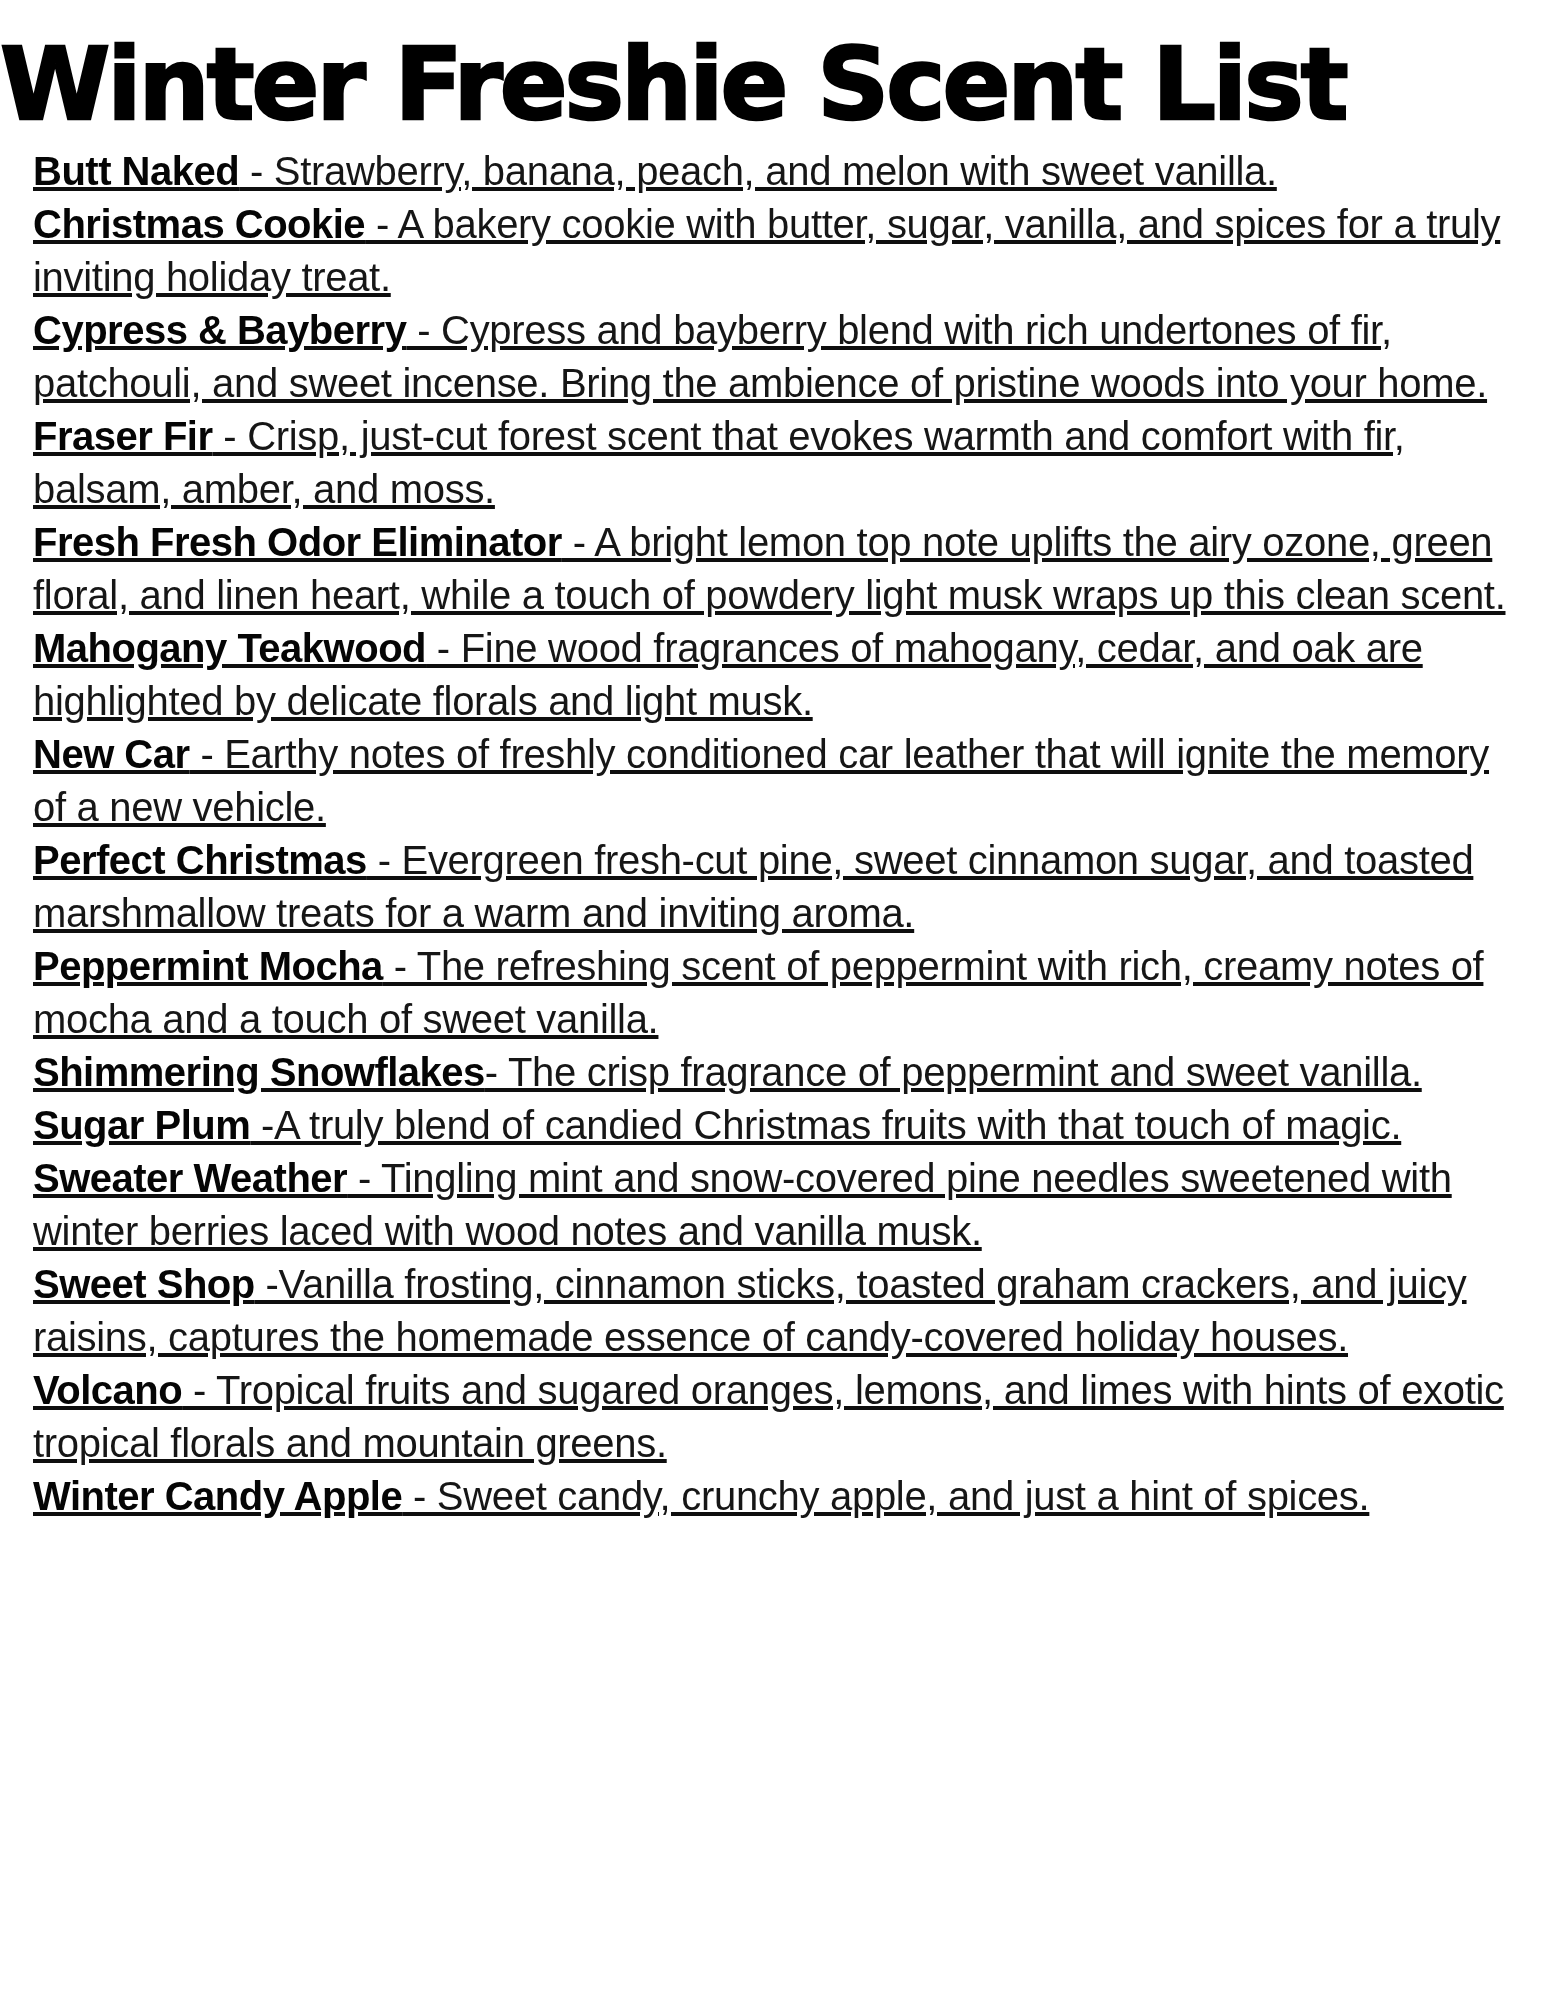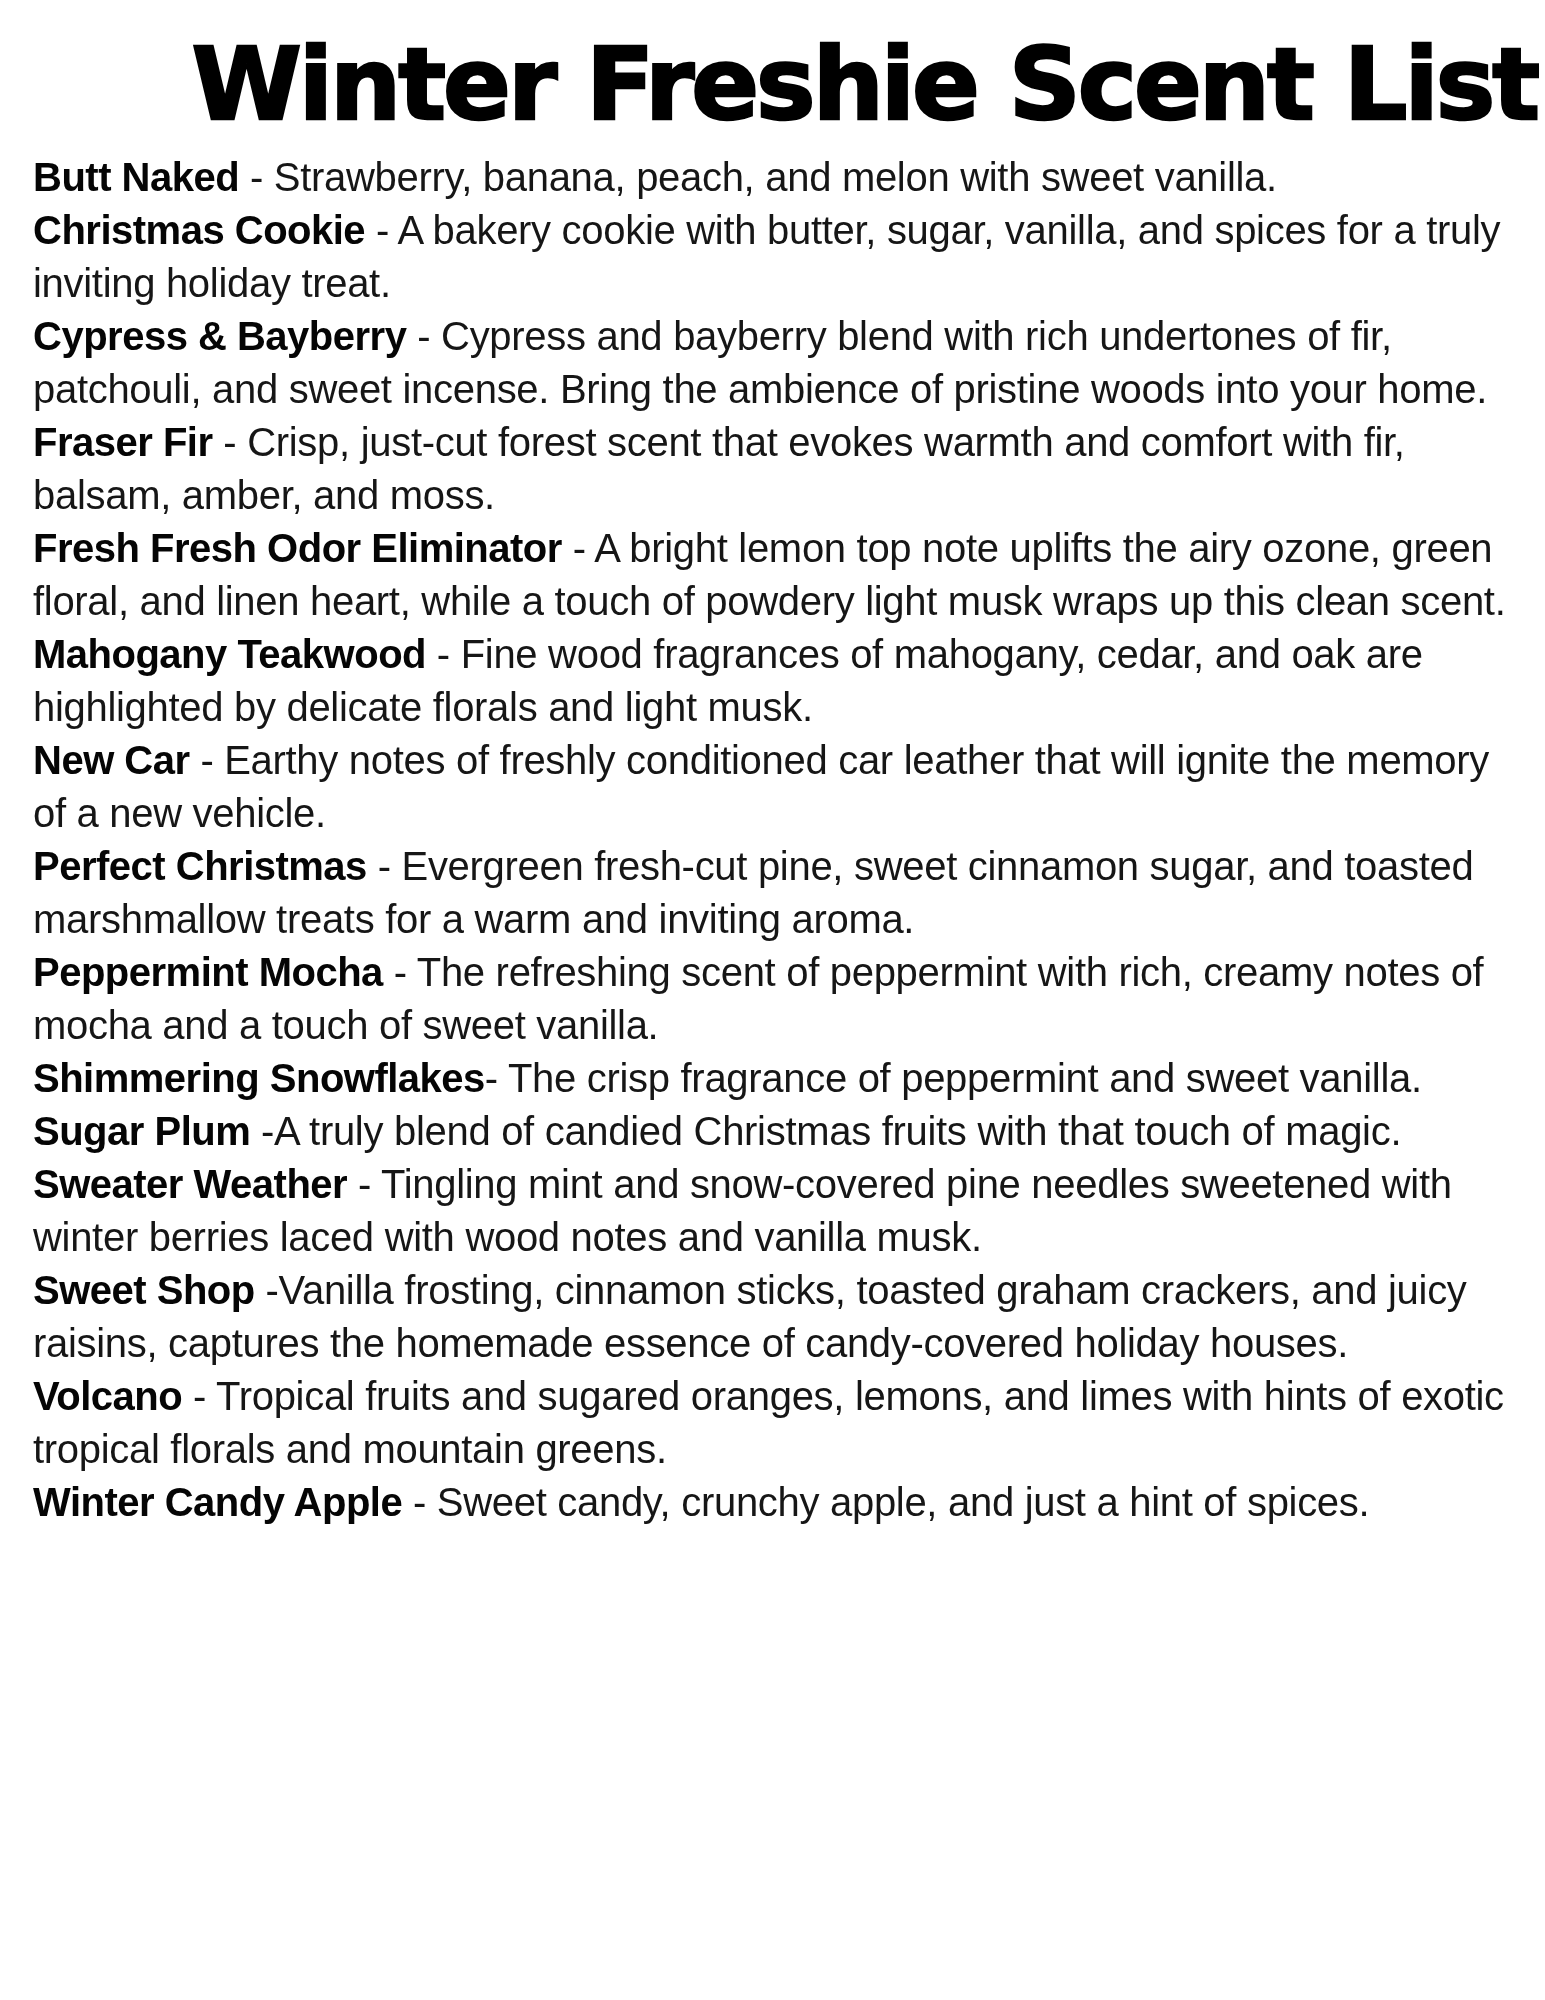--- a/index.html
+++ b/index.html
@@ -14,33 +14,34 @@
     color: #0e0e0e;
     font-family: "Liberation Sans", sans-serif;
   }
   .page {
     width: 1545px;
     height: 2000px;
     background: #ffffff;
     box-sizing: border-box;
   }
   h1.doc-title {
-    margin: 30px 8px 0 0;
-    text-align: right;
+    margin: 30px 0 0 0;
+    text-align: left;
     font-family: "DejaVu Sans", sans-serif;
     font-weight: 900;
     font-size: 100px;
     line-height: 110px;
     letter-spacing: -3px;
     color: #000000;
     -webkit-text-stroke: 2.5px #000000;
   }
   .scent-list {
-    margin-top: 11px;
+    margin-top: 5px;
     padding: 0 36px 0 33px;
+    text-decoration: underline;
   }
   .scent-item {
     margin: 0;
     font-size: 40px;
     line-height: 53px;
     letter-spacing: -0.3px;
     color: #161616;
   }
   .scent-name {
     font-weight: 700;

